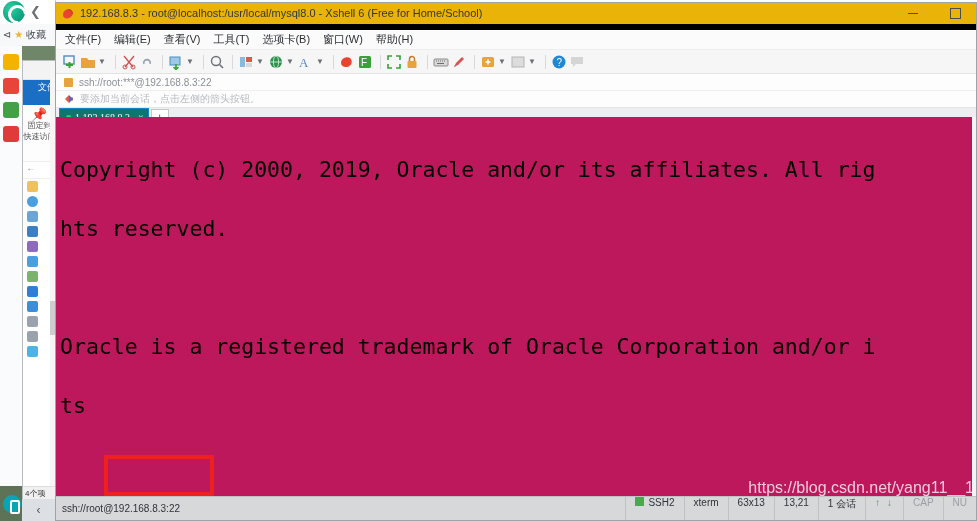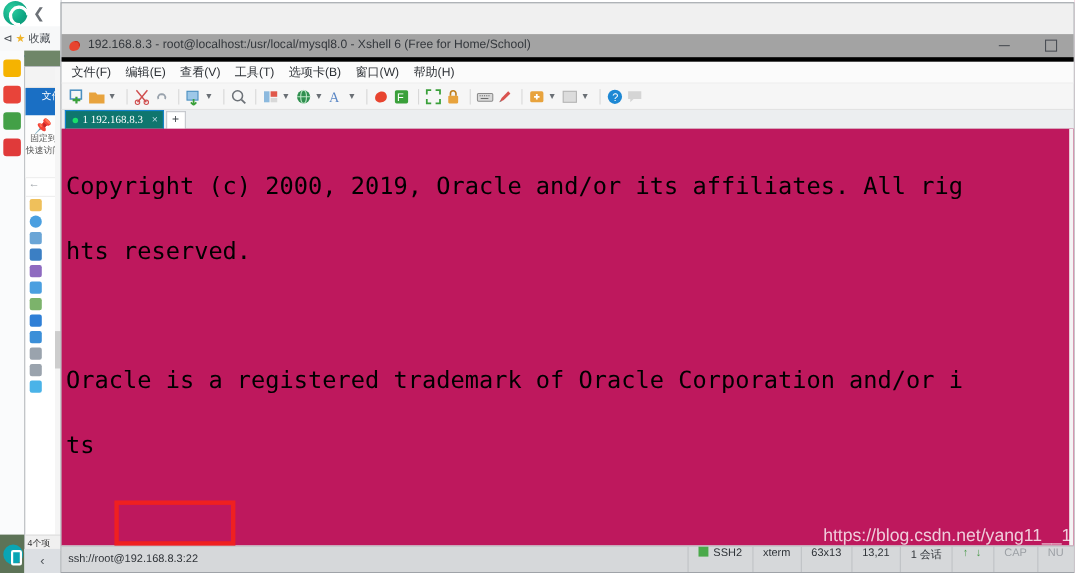--- a/index.html
+++ b/index.html
@@ -53,21 +53,21 @@
      background:#0aa5b4;border:2px solid #0aa5b4;box-sizing:border-box;}
   .tb-circle:after{content:"";position:absolute;left:5px;top:3px;width:6px;height:10px;
      border:2px solid #ffffff;border-radius:2px;}
   .tb-arrow{position:absolute;left:22px;bottom:0;width:33px;height:22px;background:#dcdfe3;
      color:#50555b;text-align:center;line-height:22px;font-size:12px;}
 
   
   #xshell{position:absolute;left:55px;top:2px;width:922px;height:519px;background:#f0f0f0;
     border:1px solid #9fa3a8;box-sizing:border-box;}
 
-  .xs-title{height:21px;background:#a3a3a3;border-bottom:4px solid #000000;position:relative;margin-top:28px;}
+  .xs-title{height:21px;background:#eab308;border-bottom:6px solid #000000;position:relative;}
   .xs-appicon{position:absolute;left:6px;top:4px;width:13px;height:13px;}
   .xs-appicon svg{display:block;}
   .xs-titletext{position:absolute;left:24px;top:4px;font-size:11px;color:#33373c;white-space:nowrap;}
   .xs-wbtns{position:absolute;right:0;top:0;height:21px;display:flex;}
   .xs-wbtn{width:42px;height:21px;display:flex;align-items:center;justify-content:center;
      color:#4a4e54;font-size:11px;}
   .xs-wbtn .minbar{width:10px;height:1px;background:#4a4e54;}
   .xs-wbtn .maxbox{width:9px;height:9px;border:1px solid #4a4e54;}
 
   .xs-menu{height:19px;background:#fbfbfb;border-bottom:1px solid #ededed;display:flex;
@@ -334,21 +334,34 @@
           <text x="5.6" y="12" font-size="10" fill="#fff" font-family="sans-serif">?</text>
         </svg>
     </span>
     <span class="tbi">
       <svg width="16" height="16">
           <path d="M2 3h12v7H7l-3 3v-3H2z" fill="#d5d5d5"></path>
         </svg>
     </span>
   </div>
 
-
+  <div class="xs-addr">
+    <span class="lock"></span>
+    <span>ssh://root:***@192.168.8.3:22</span>
+  </div>
+
+  <div class="xs-hint">
+    <span class="harrow">
+      <svg width="10" height="10">
+          <path d="M1 5l4-4v2.5h4V6.5H5V9z" fill="#e0584b"></path>
+          <path d="M5 1l4 4-4 4" fill="#3a6fd8"></path>
+        </svg>
+    </span>
+    <span>要添加当前会话，点击左侧的箭头按钮。</span>
+  </div>
 
   <div class="xs-tabs">
     <div class="xs-tab">
       <span class="dot"></span>
       <span>1 192.168.8.3</span>
       <span class="x">×</span>
     </div>
     <div class="xs-newtab">+</div>
   </div>
 

